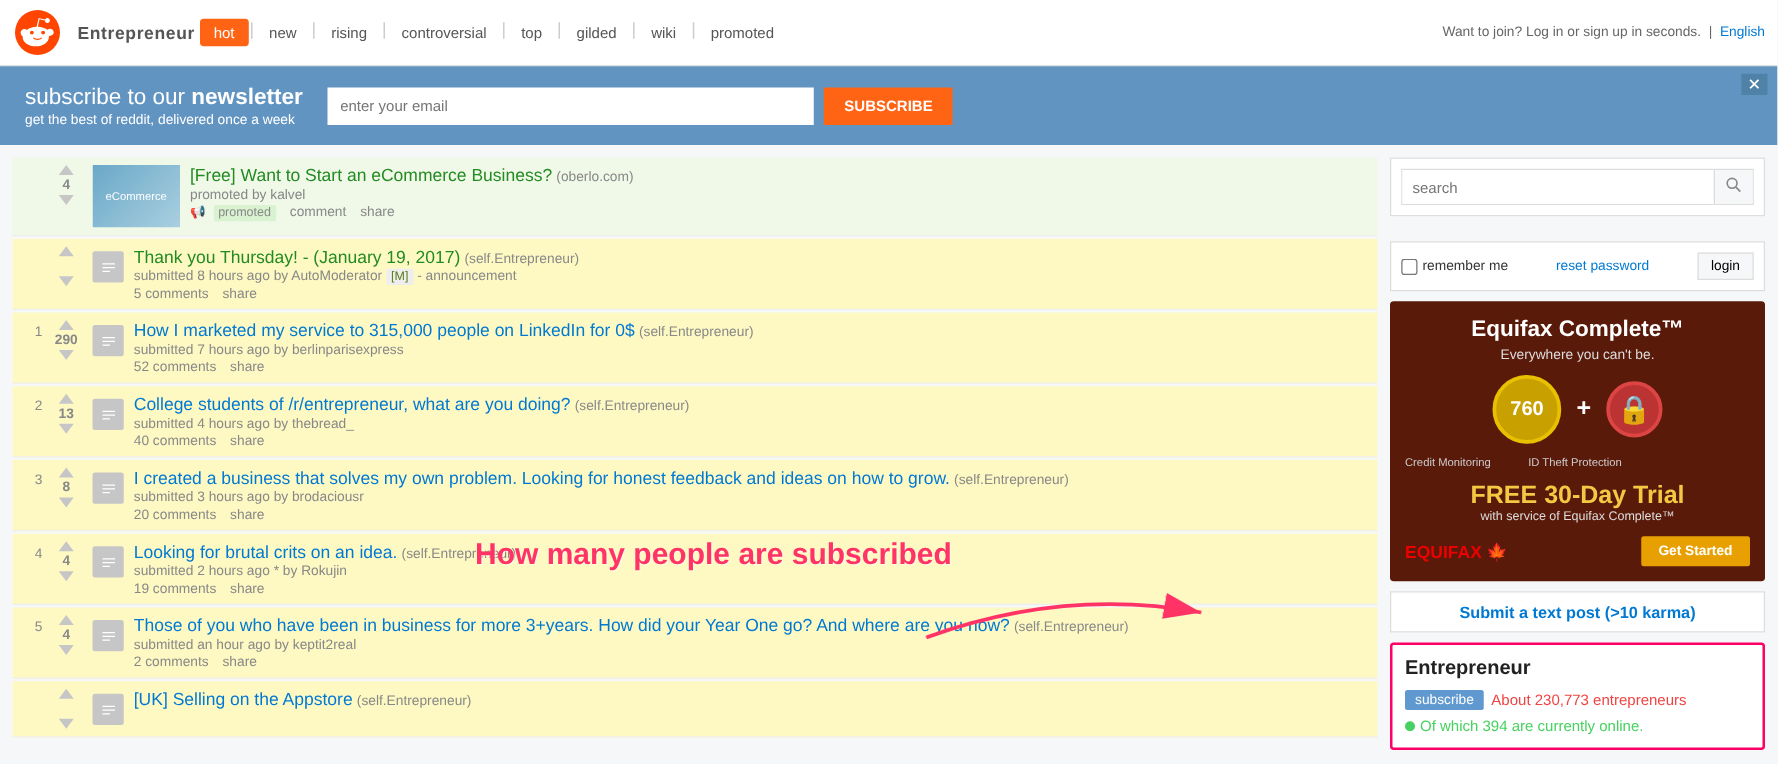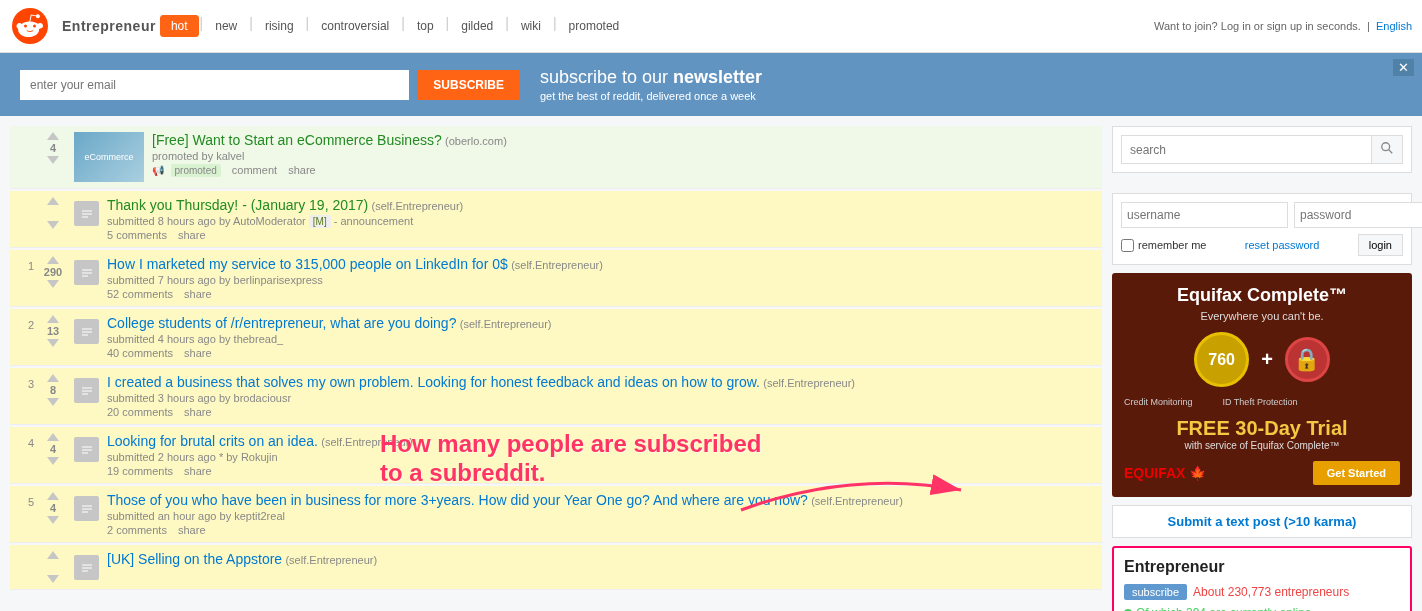--- a/index.html
+++ b/index.html
@@ -130,30 +130,30 @@
     </div>
   </div>
   <div id="header-right">
     <span>Want to join? Log in or sign up in seconds.</span>
     &nbsp;|&nbsp;
     <a>English</a>
   </div>
 </div>
 
 <div id="newsletter-banner">
-  <div id="newsletter-form">
-    <input class="search-input" style="padding: 8px 10px; font-size: 12px; color: rgb(153, 153, 153); border: none; flex: 1 1 0%;" type="email" placeholder="enter your email">
-    <button class="newsletter-subscribe" style="background:#ff6314;color:#fff;border:none;padding:8px 16px;font-size:12px;font-weight:bold;cursor:pointer;">SUBSCRIBE</button>
-  </div>
   <div id="newsletter-text">
     <h2>
       <span>subscribe to our</span>
       <strong>newsletter</strong>
     </h2>
     <p>get the best of reddit, delivered once a week</p>
+  </div>
+  <div id="newsletter-form">
+    <input class="search-input" style="padding: 8px 10px; font-size: 12px; color: rgb(153, 153, 153); border: none; flex: 1 1 0%;" type="email" placeholder="enter your email">
+    <button class="newsletter-subscribe" style="background:#ff6314;color:#fff;border:none;padding:8px 16px;font-size:12px;font-weight:bold;cursor:pointer;">SUBSCRIBE</button>
   </div>
   <button class="close-btn">✕</button>
 </div>
 
 <div id="main-layout">
 
   <div id="content">
 
     <div class="post-item promoted-post">
       <div class="post-rank">&nbsp;</div>
@@ -367,24 +367,20 @@
         <button class="search-btn">
           <svg viewBox="0 0 16 16">
               <circle cx="6.5" cy="6.5" r="4.5" stroke="#888" stroke-width="1.5" fill="none"></circle>
               <line x1="10" y1="10" x2="14" y2="14" stroke="#888" stroke-width="1.5"></line>
             </svg>
         </button>
       </div>
     </div>
 
     <div id="sidebar-login">
-      <div class="login-row">
-        <input class="login-input" type="text" placeholder="username" style="">
-        <input class="login-input" type="password" placeholder="password" style="">
-      </div>
       <div class="login-options">
         <label class="remember-me">
           <input type="checkbox" style="">
           <span>remember me</span>
         </label>
         <a href="#" class="reset-link">reset password</a>
         <button class="login-btn">login</button>
       </div>
     </div>
 
@@ -429,21 +425,20 @@
       </div>
 
     </div>
 
   </div>
 </div>
 
 <div style="position:fixed;top:430px;left:380px;pointer-events:none;z-index:100;">
   <div style="color:#ff3366;font-size:24px;font-weight:bold;font-family:Arial,sans-serif;line-height:1.2;text-shadow:1px 1px 0 rgba(255,255,255,0.5);">
     <span>How many people are subscribed</span><br>
-    <span>to a subreddit.</span>
   </div>
 
   <div style="position:absolute;top:30px;right:-220px;pointer-events:none;">
     <svg width="250" height="60" viewBox="0 0 250 60">
       <defs>
         <marker id="arrowhead" markerWidth="10" markerHeight="7" refX="10" refY="3.5" orient="auto">
           <polygon points="0 0, 10 3.5, 0 7" fill="#ff3366"></polygon>
         </marker>
       </defs>
       <path d="M10 50 Q120 10 230 30" stroke="#ff3366" stroke-width="3" fill="none" marker-end="url(#arrowhead)"></path>

